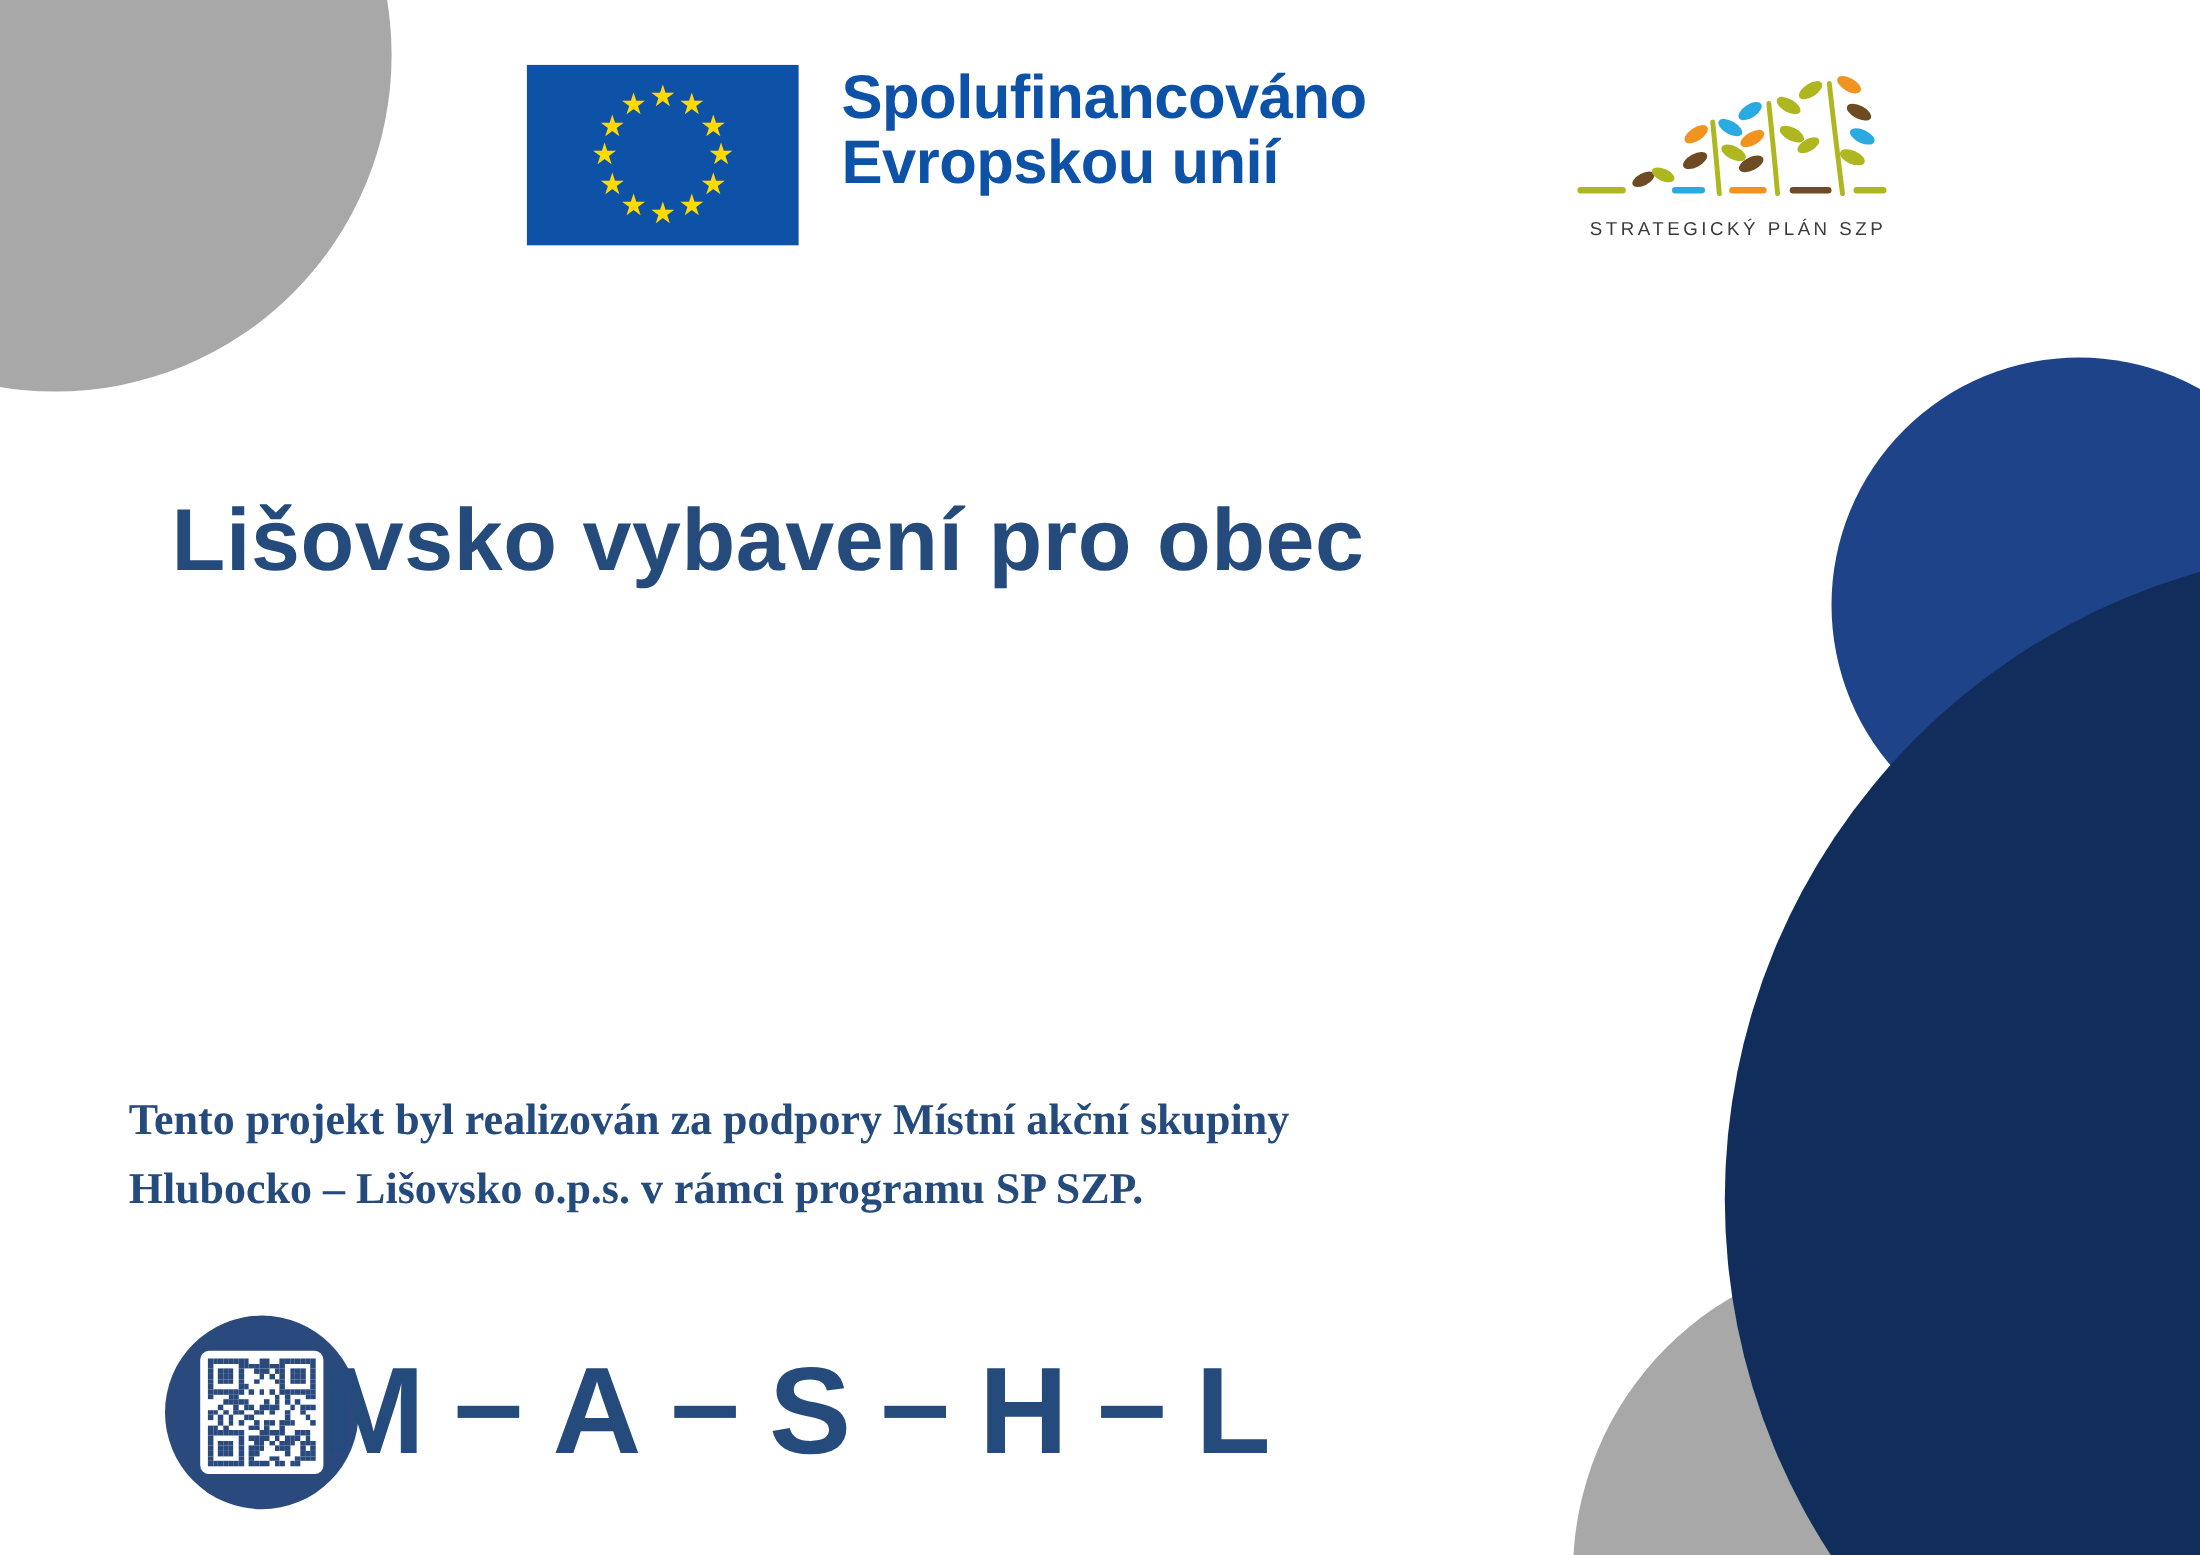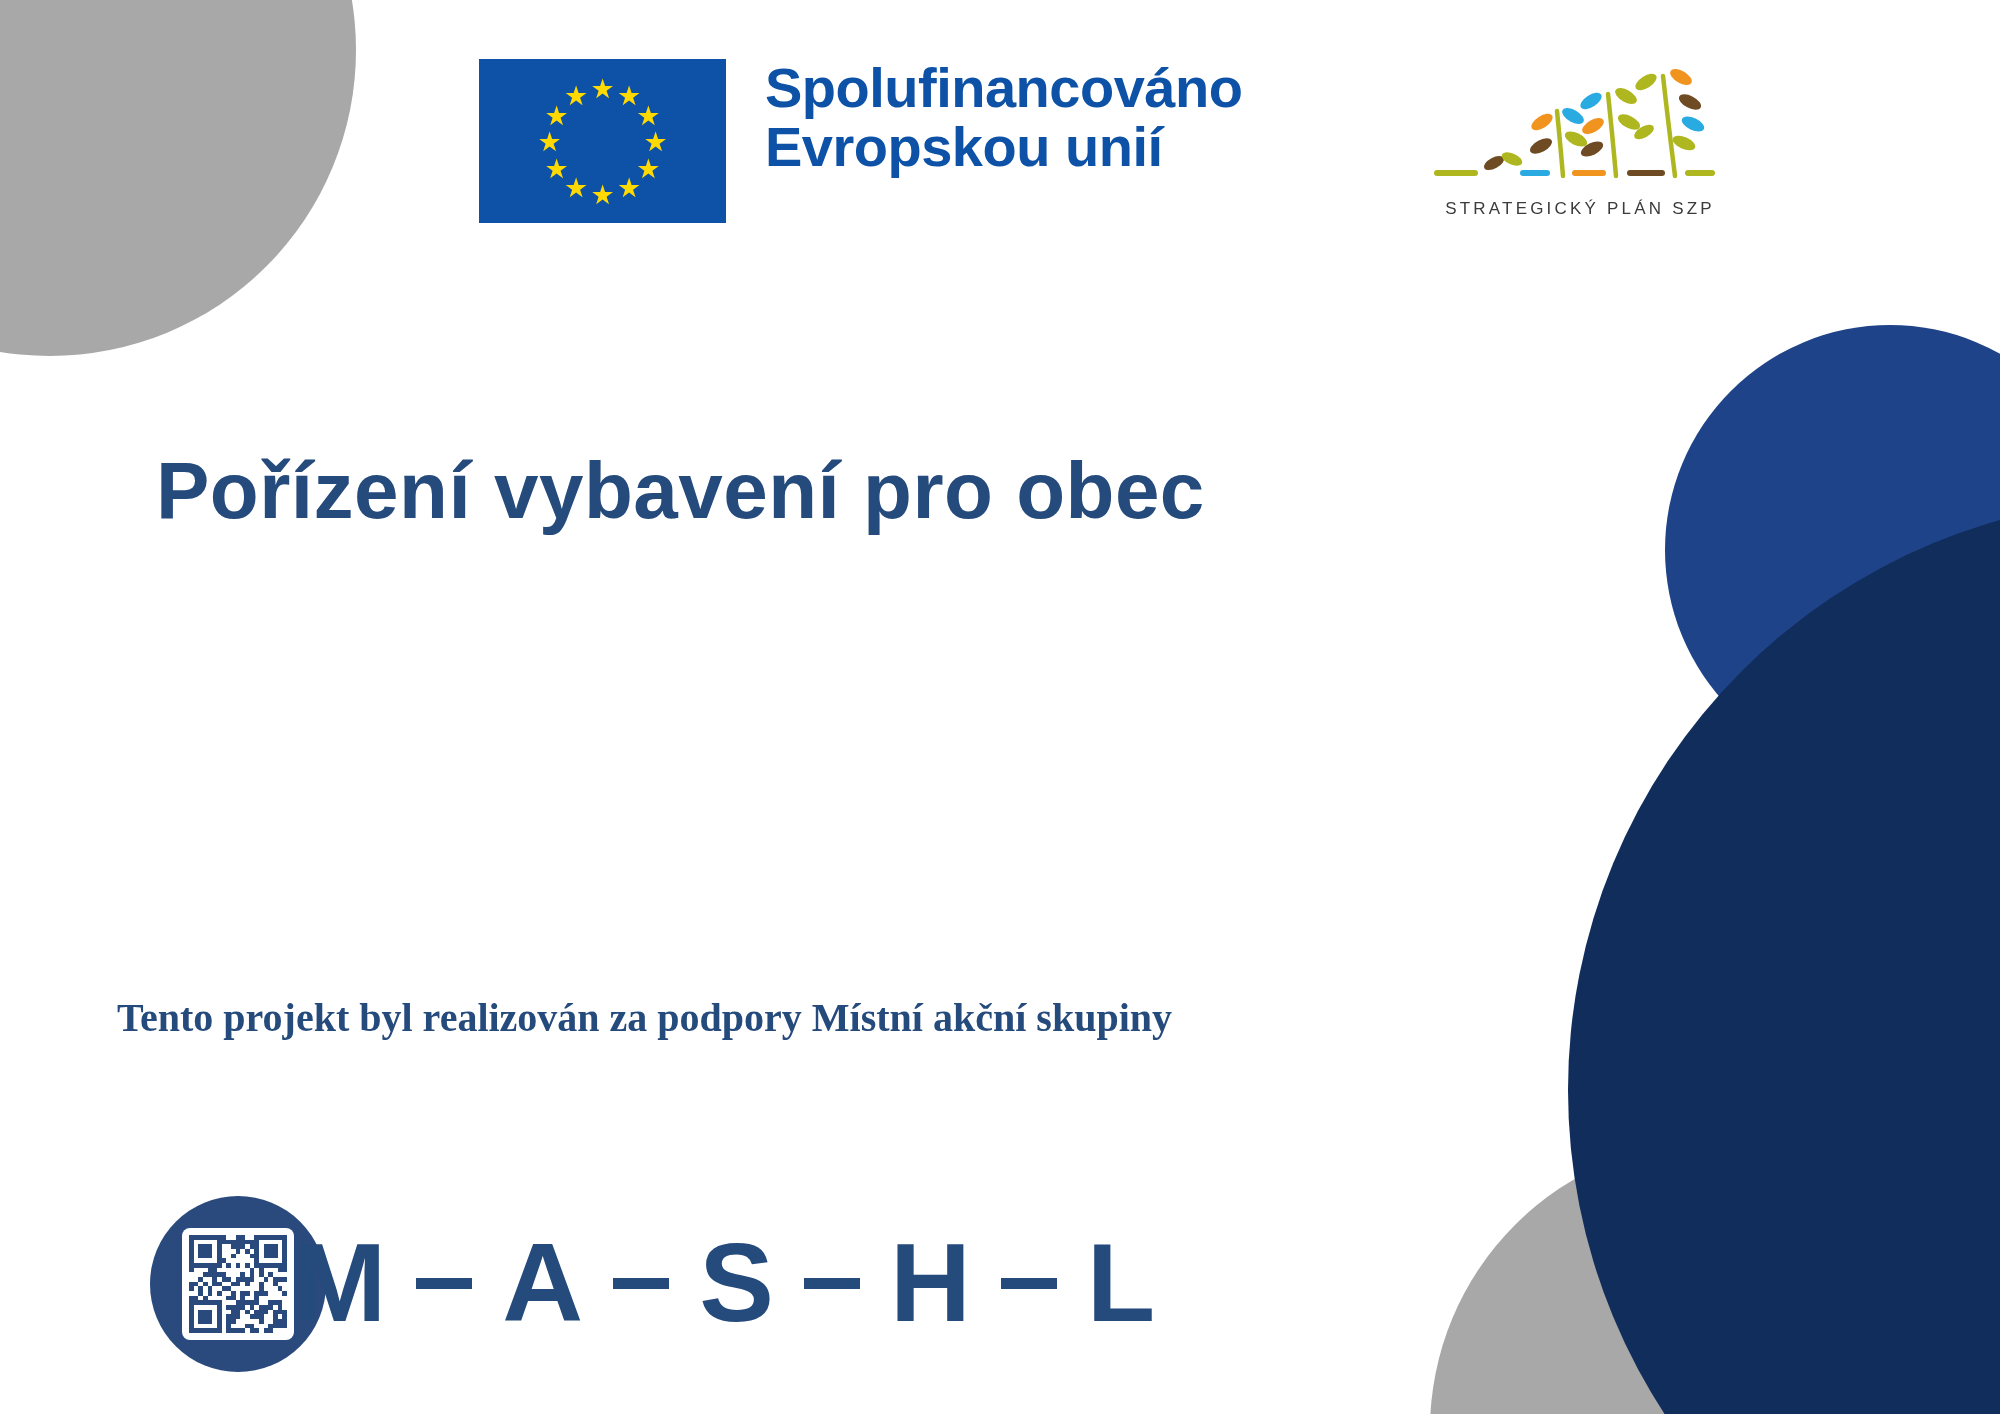--- a/index.html
+++ b/index.html
@@ -154,26 +154,27 @@
       <ellipse cx="251" cy="31" rx="12" ry="6" fill="var(--szp-orange)" transform="rotate(30 251 31)"></ellipse>
       <ellipse cx="260" cy="56" rx="12" ry="6" fill="var(--szp-brown)" transform="rotate(27 260 56)"></ellipse>
       <ellipse cx="263" cy="78" rx="12" ry="6" fill="var(--szp-sky)" transform="rotate(25 263 78)"></ellipse>
       <ellipse cx="254" cy="97" rx="12" ry="6" fill="var(--szp-olive)" transform="rotate(23 254 97)"></ellipse>
       <ellipse cx="214" cy="86" rx="11" ry="5.5" fill="var(--szp-olive)" transform="rotate(-30 214 86)"></ellipse>
     </svg>
     <div class="szp-label">STRATEGICKÝ PLÁN SZP</div>
   </div>
 
   <div class="title">
-    <div>Pořízení vybavení pro obec</div>
+    <div>Lišovsko vybavení pro obec</div>
   </div>
 
 
   <div class="support-par">
     <div>Tento projekt byl realizován za podpory Místní akční skupiny</div>
+    <div>Hlubocko – Lišovsko o.p.s. v rámci programu SP SZP.</div>
   </div>
 
   <div class="qr-badge">
     <div class="qr-plate">
       <div class="qr-grid">
           <div class="on"></div>
           <div class="on"></div>
           <div class="on"></div>
           <div class="on"></div>
           <div class="on"></div>

